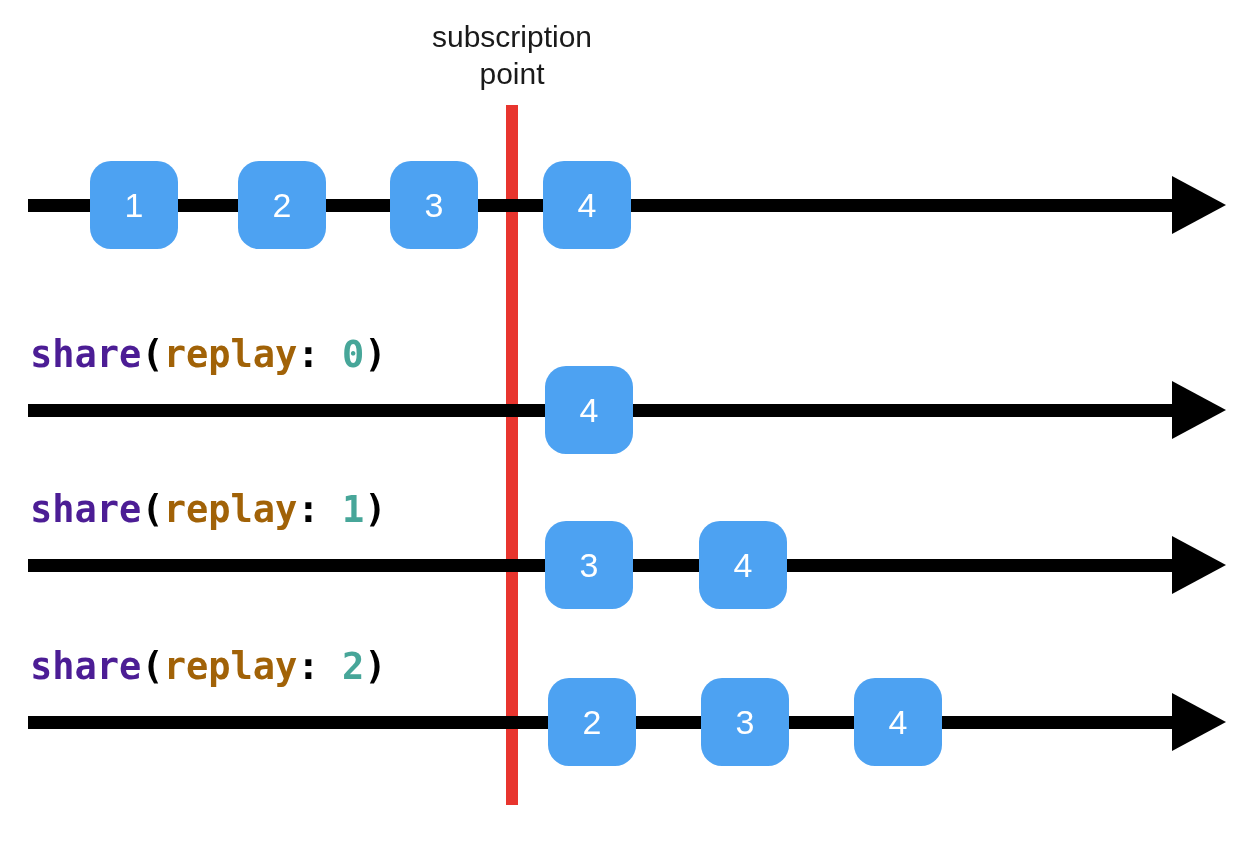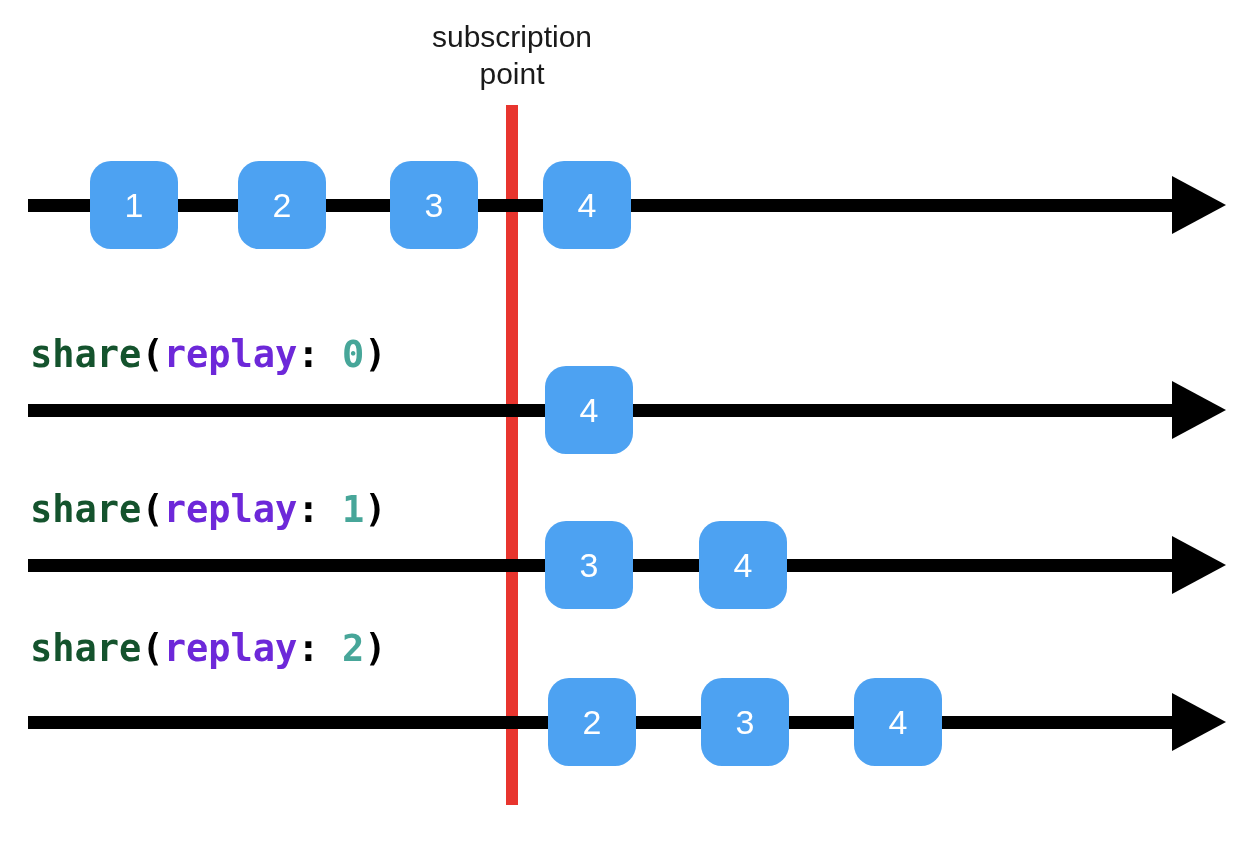--- a/index.html
+++ b/index.html
@@ -90,23 +90,23 @@
   .op-label {
     position: absolute;
     left: 30px;
     font-family: "DejaVu Sans Mono", monospace;
     font-weight: bold;
     font-size: 37px;
     line-height: 44px;
     white-space: pre;
     color: #000000;
   }
-  .tok-fn    { color: #14532d; }
+  .tok-fn    { color: #4c1d95; }
   .tok-punct { color: #000000; }
-  .tok-arg   { color: #6d28d9; }
+  .tok-arg   { color: #a16207; }
   .tok-num   { color: #47a699; }
 </style>
 </head>
 <body>
 
 <div id="diagram">
 
   <div class="sub-label">subscription
 point</div>
   <div class="sub-line"></div>
@@ -126,21 +126,21 @@
         <div class="arrow-head"></div>
         <div class="marble" style="left: 545px;">4</div>
       </div>
       <div class="op-label" style="top: 488px; text-align: right;"><span class="tok-fn">share</span><span class="tok-punct">(</span><span class="tok-arg">replay</span><span class="tok-punct">: </span><span class="tok-num">1</span><span class="tok-punct">)</span></div>
       <div class="row" style="top: 565px;">
         <div class="track"></div>
         <div class="arrow-head"></div>
         <div class="marble" style="left: 545px;">3</div>
         <div class="marble" style="left: 699px;">4</div>
       </div>
-      <div class="op-label" style="top: 627px;"><span class="tok-fn">share</span><span class="tok-punct">(</span><span class="tok-arg">replay</span><span class="tok-punct">: </span><span class="tok-num">2</span><span class="tok-punct">)</span></div>
+      <div class="op-label" style="top: 645px;"><span class="tok-fn">share</span><span class="tok-punct">(</span><span class="tok-arg">replay</span><span class="tok-punct">: </span><span class="tok-num">2</span><span class="tok-punct">)</span></div>
       <div class="row" style="top: 722px;">
         <div class="track"></div>
         <div class="arrow-head"></div>
         <div class="marble" style="left: 548px;">2</div>
         <div class="marble" style="left: 701px;">3</div>
         <div class="marble" style="left: 854px;">4</div>
       </div>
     </div>
 
 </div>

